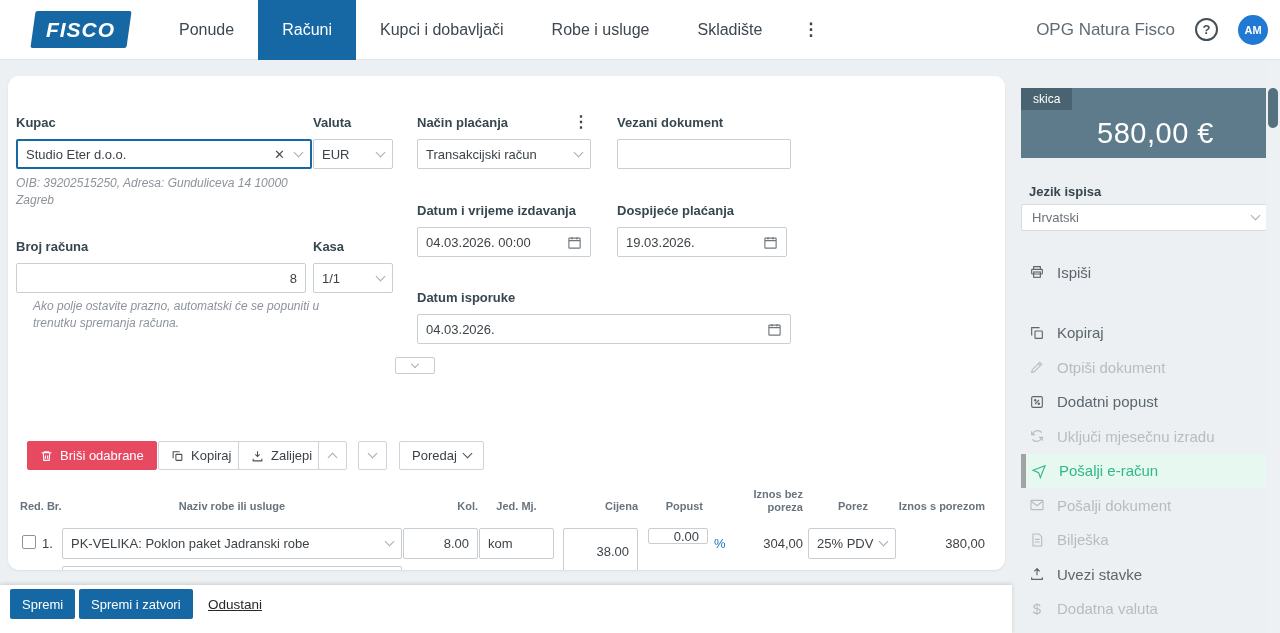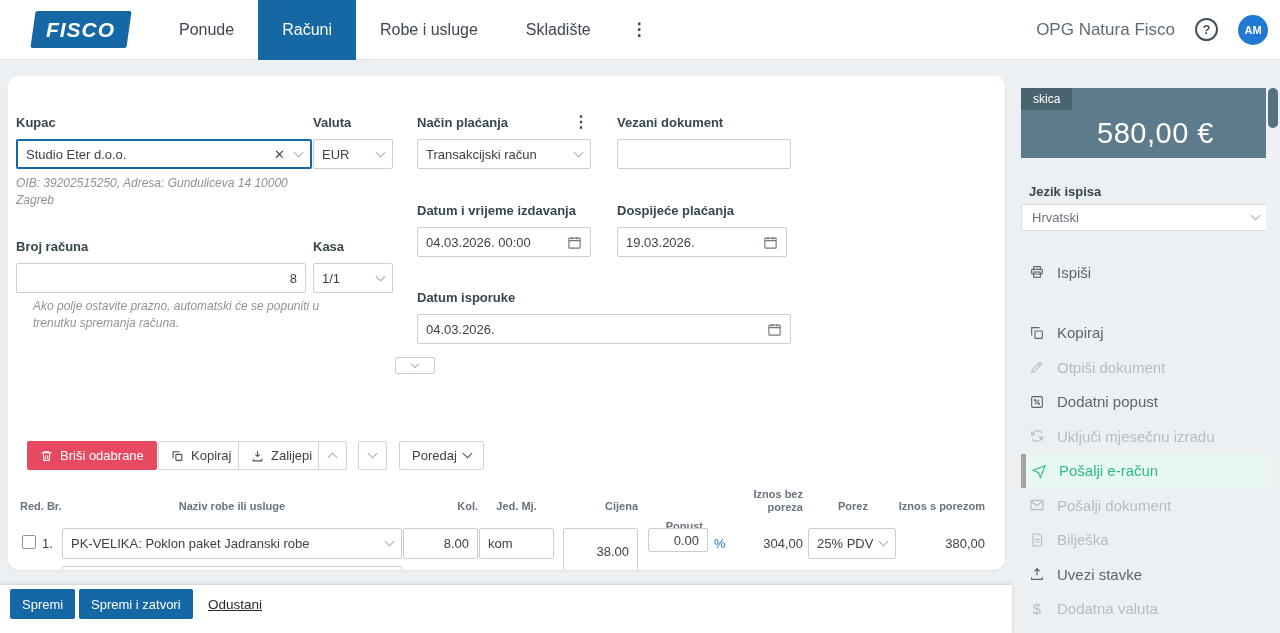--- a/index.html
+++ b/index.html
@@ -83,20 +83,23 @@
       <span>FISCO</span>
     </div>
     <nav class="nav">
       <div class="nav-item">
           <span>Ponude</span>
         </div>
       <div class="nav-item active">
           <span>Računi</span>
         </div>
       <div class="nav-item">
+          <span>Kupci i dobavljači</span>
+        </div>
+      <div class="nav-item">
           <span>Robe i usluge</span>
         </div>
       <div class="nav-item">
           <span>Skladište</span>
         </div>
       <div class="nav-item kebab">
           <span>⋮</span>
         </div>
     </nav>
     <div class="top-right">
@@ -204,35 +207,35 @@
     <div class="tbtn" style="left:391px; top:365px;">
       <span>Poredaj</span>
       <span class="chev dark"></span>
     </div>
 
     <div class="th" style="left:12px; top:424px;">Red. Br.</div>
     <div class="th" style="left:54px; top:424px; width:340px; text-align:center;">Naziv robe ili usluge</div>
     <div class="th" style="left:410px; top:424px; width:60px; text-align:right;">Kol.</div>
     <div class="th" style="left:471px; top:424px; width:75px; text-align:center;">Jed. Mj.</div>
     <div class="th" style="left:570px; top:424px; width:60px; text-align:right;">Cijena</div>
-    <div class="th" style="left:635px; top:424px; width:60px; text-align:right;margin-top:20px;">Popust</div>
+    <div class="th" style="left:635px; top:424px; width:60px; text-align:right;">Popust</div>
     <div class="th" style="left:735px; top:412px; width:60px; text-align:right;">Iznos bez poreza</div>
     <div class="th" style="left:790px; top:424px; width:70px; text-align:right;">Porez</div>
     <div class="th" style="left:882px; top:424px; width:95px; text-align:right; white-space:nowrap;">Iznos s porezom</div>
 
     <div class="checkbox" style="left:14px; top:459px;"></div>
     <div class="cell-text" style="left:34px; top:460px;">1.</div>
     <div class="select" style="left:54px; top:452px; width:340px; height:31px;">
       <span class="grow">PK-VELIKA: Poklon paket Jadranski robe</span>
       <span class="chev"></span>
     </div>
     <input class="raw" style="left: 395px; top: 452px; width: 75px; height: 31px; text-align: right;" value="8.00">
     <input class="raw" style="left: 471px; top: 452px; width: 75px; height: 31px;" value="kom">
     <input class="raw" style="left: 555px; top: 452px; width: 75px; height: 46px; text-align: right;" value="38.00">
-    <input class="raw" style="left: 640px; top: 452px; width: 60px; height: 24px; text-align: right;" value="0.00">
+    <input class="raw" style="left: 640px; top: 452px; width: 60px; height: 16px; text-align: right;" value="0.00">
     <span class="pct-link" style="left:706px; top:460px;">%</span>
     <div class="cell-text" style="left:715px; top:460px; width:80px; text-align:right;">304,00</div>
     <div class="select" style="left:800px; top:452px; width:88px; height:31px;">
       <span>25% PDV</span>
       <span class="chev"></span>
     </div>
     <div class="cell-text" style="left:897px; top:460px; width:80px; text-align:right;">380,00</div>
 
     <div class="select" style="left:54px; top:490px; width:340px; height:31px;"></div>
   </section>

